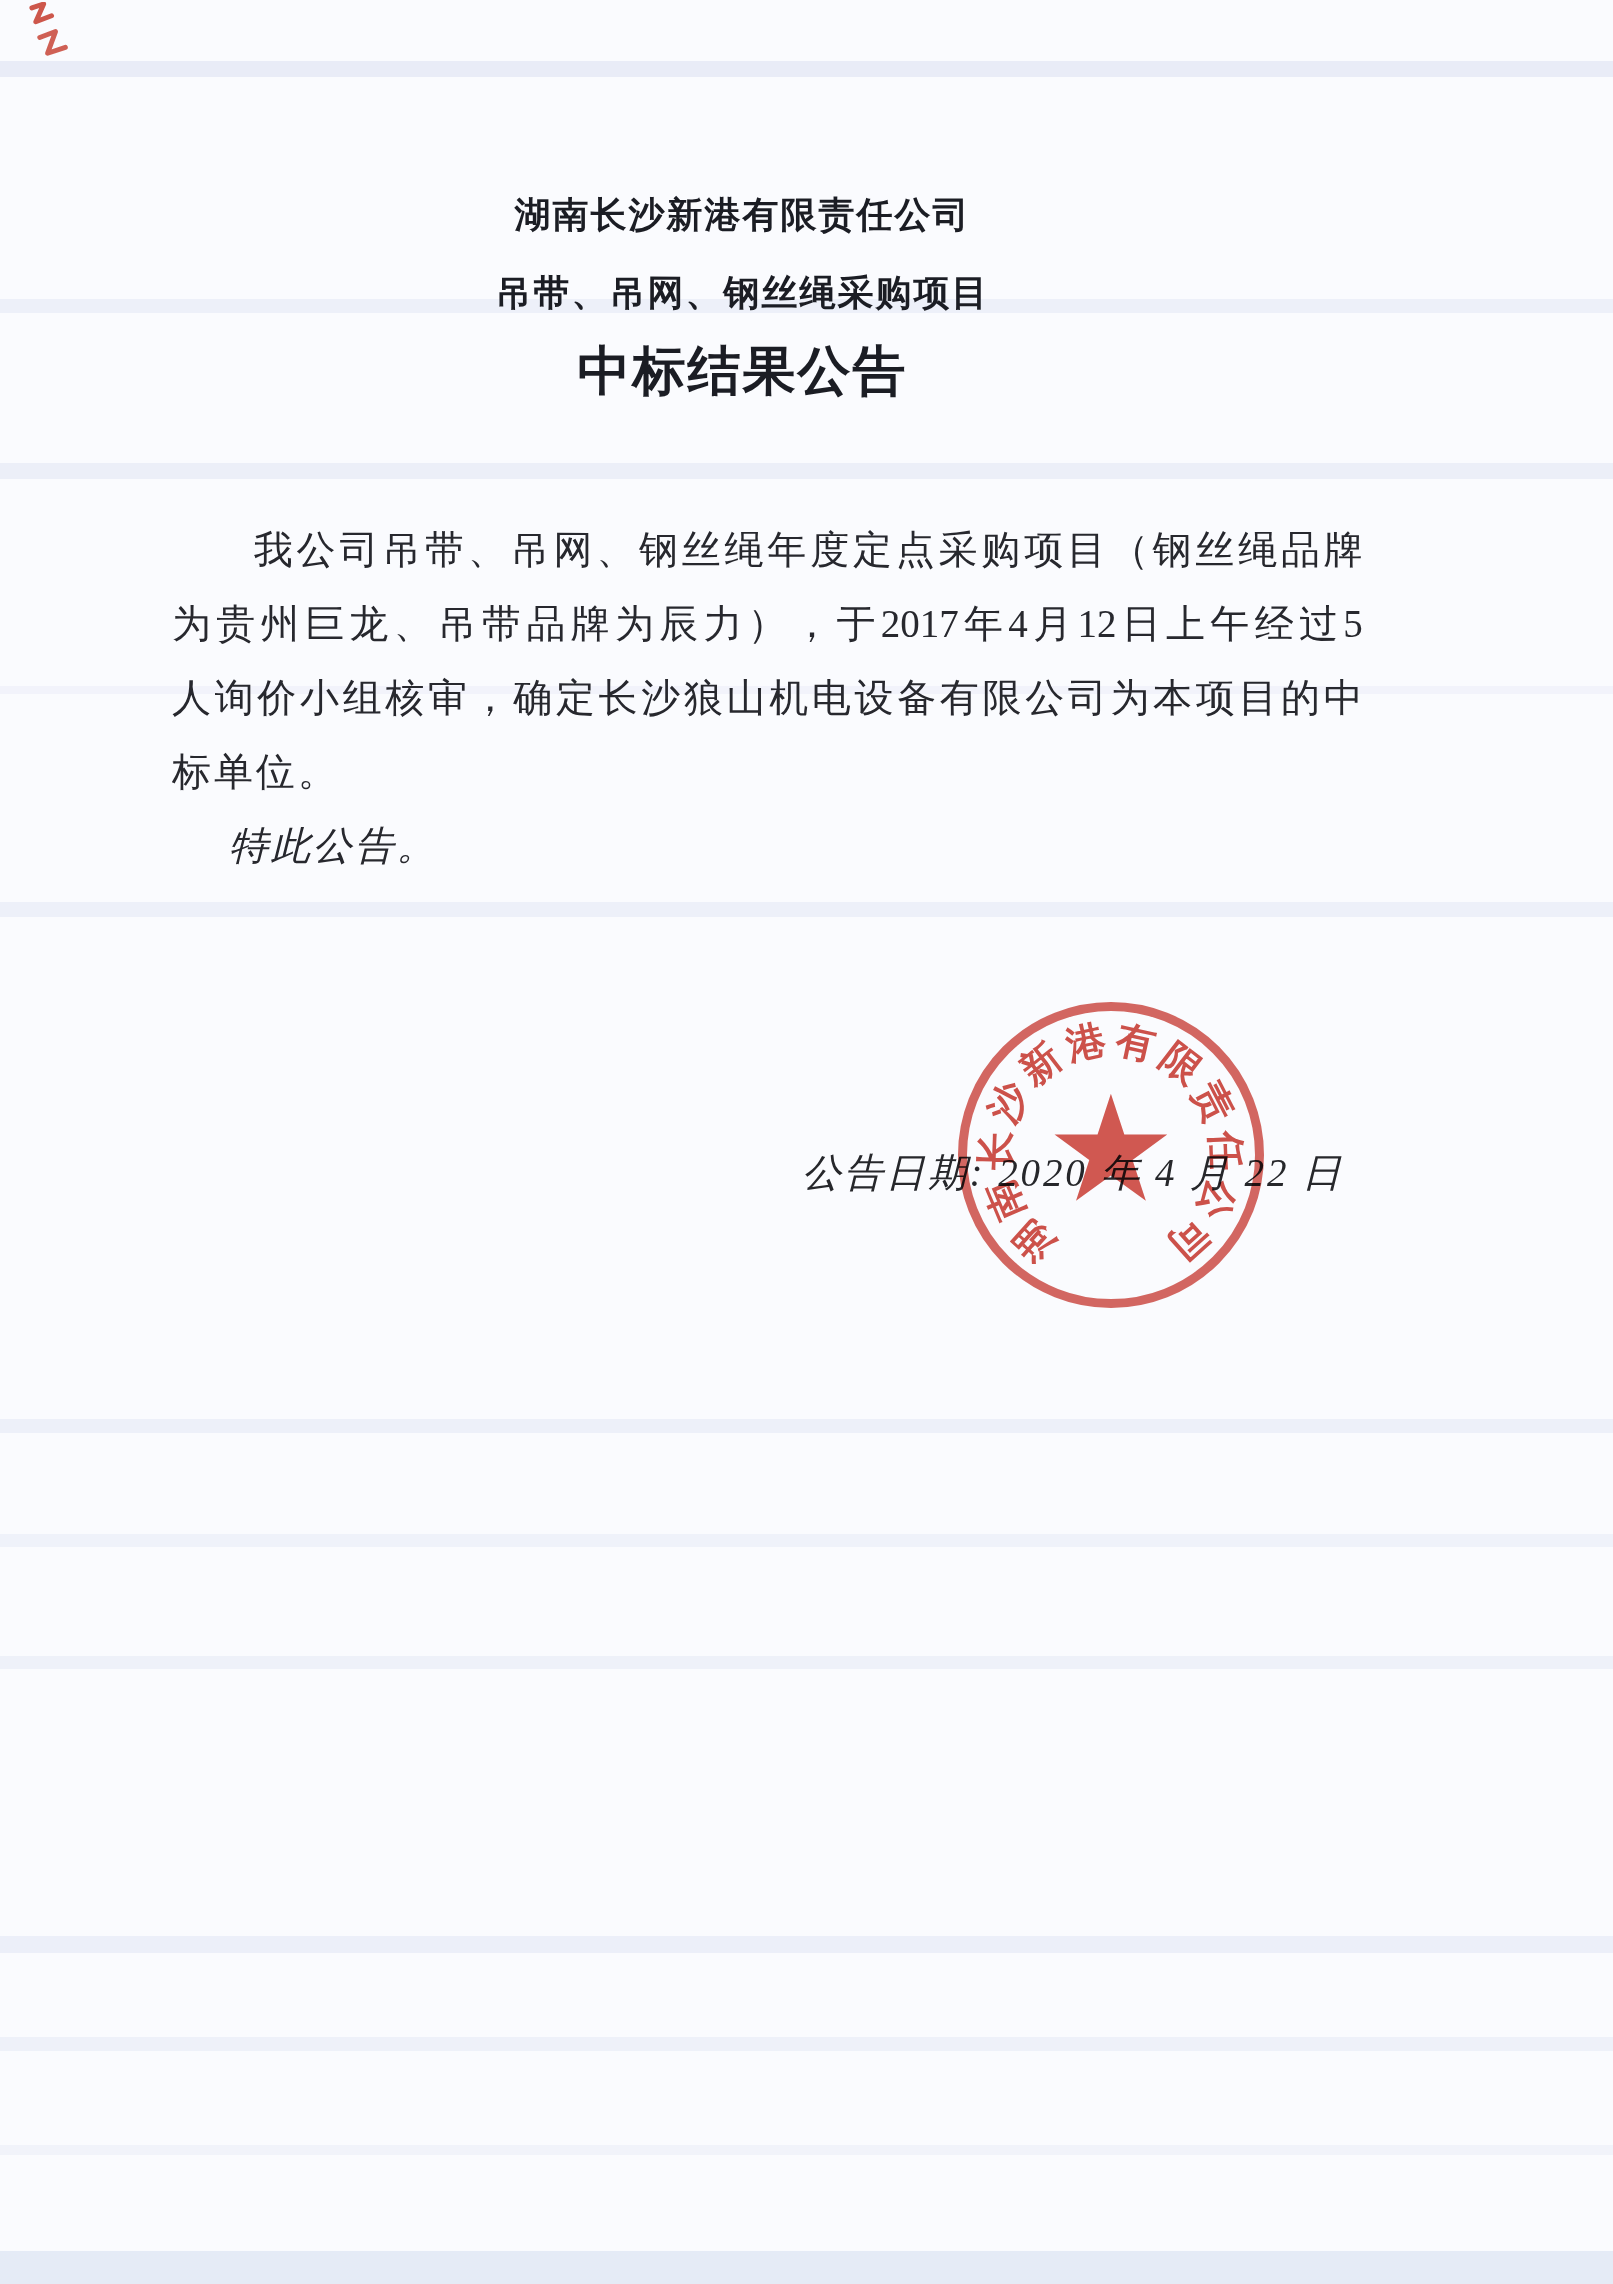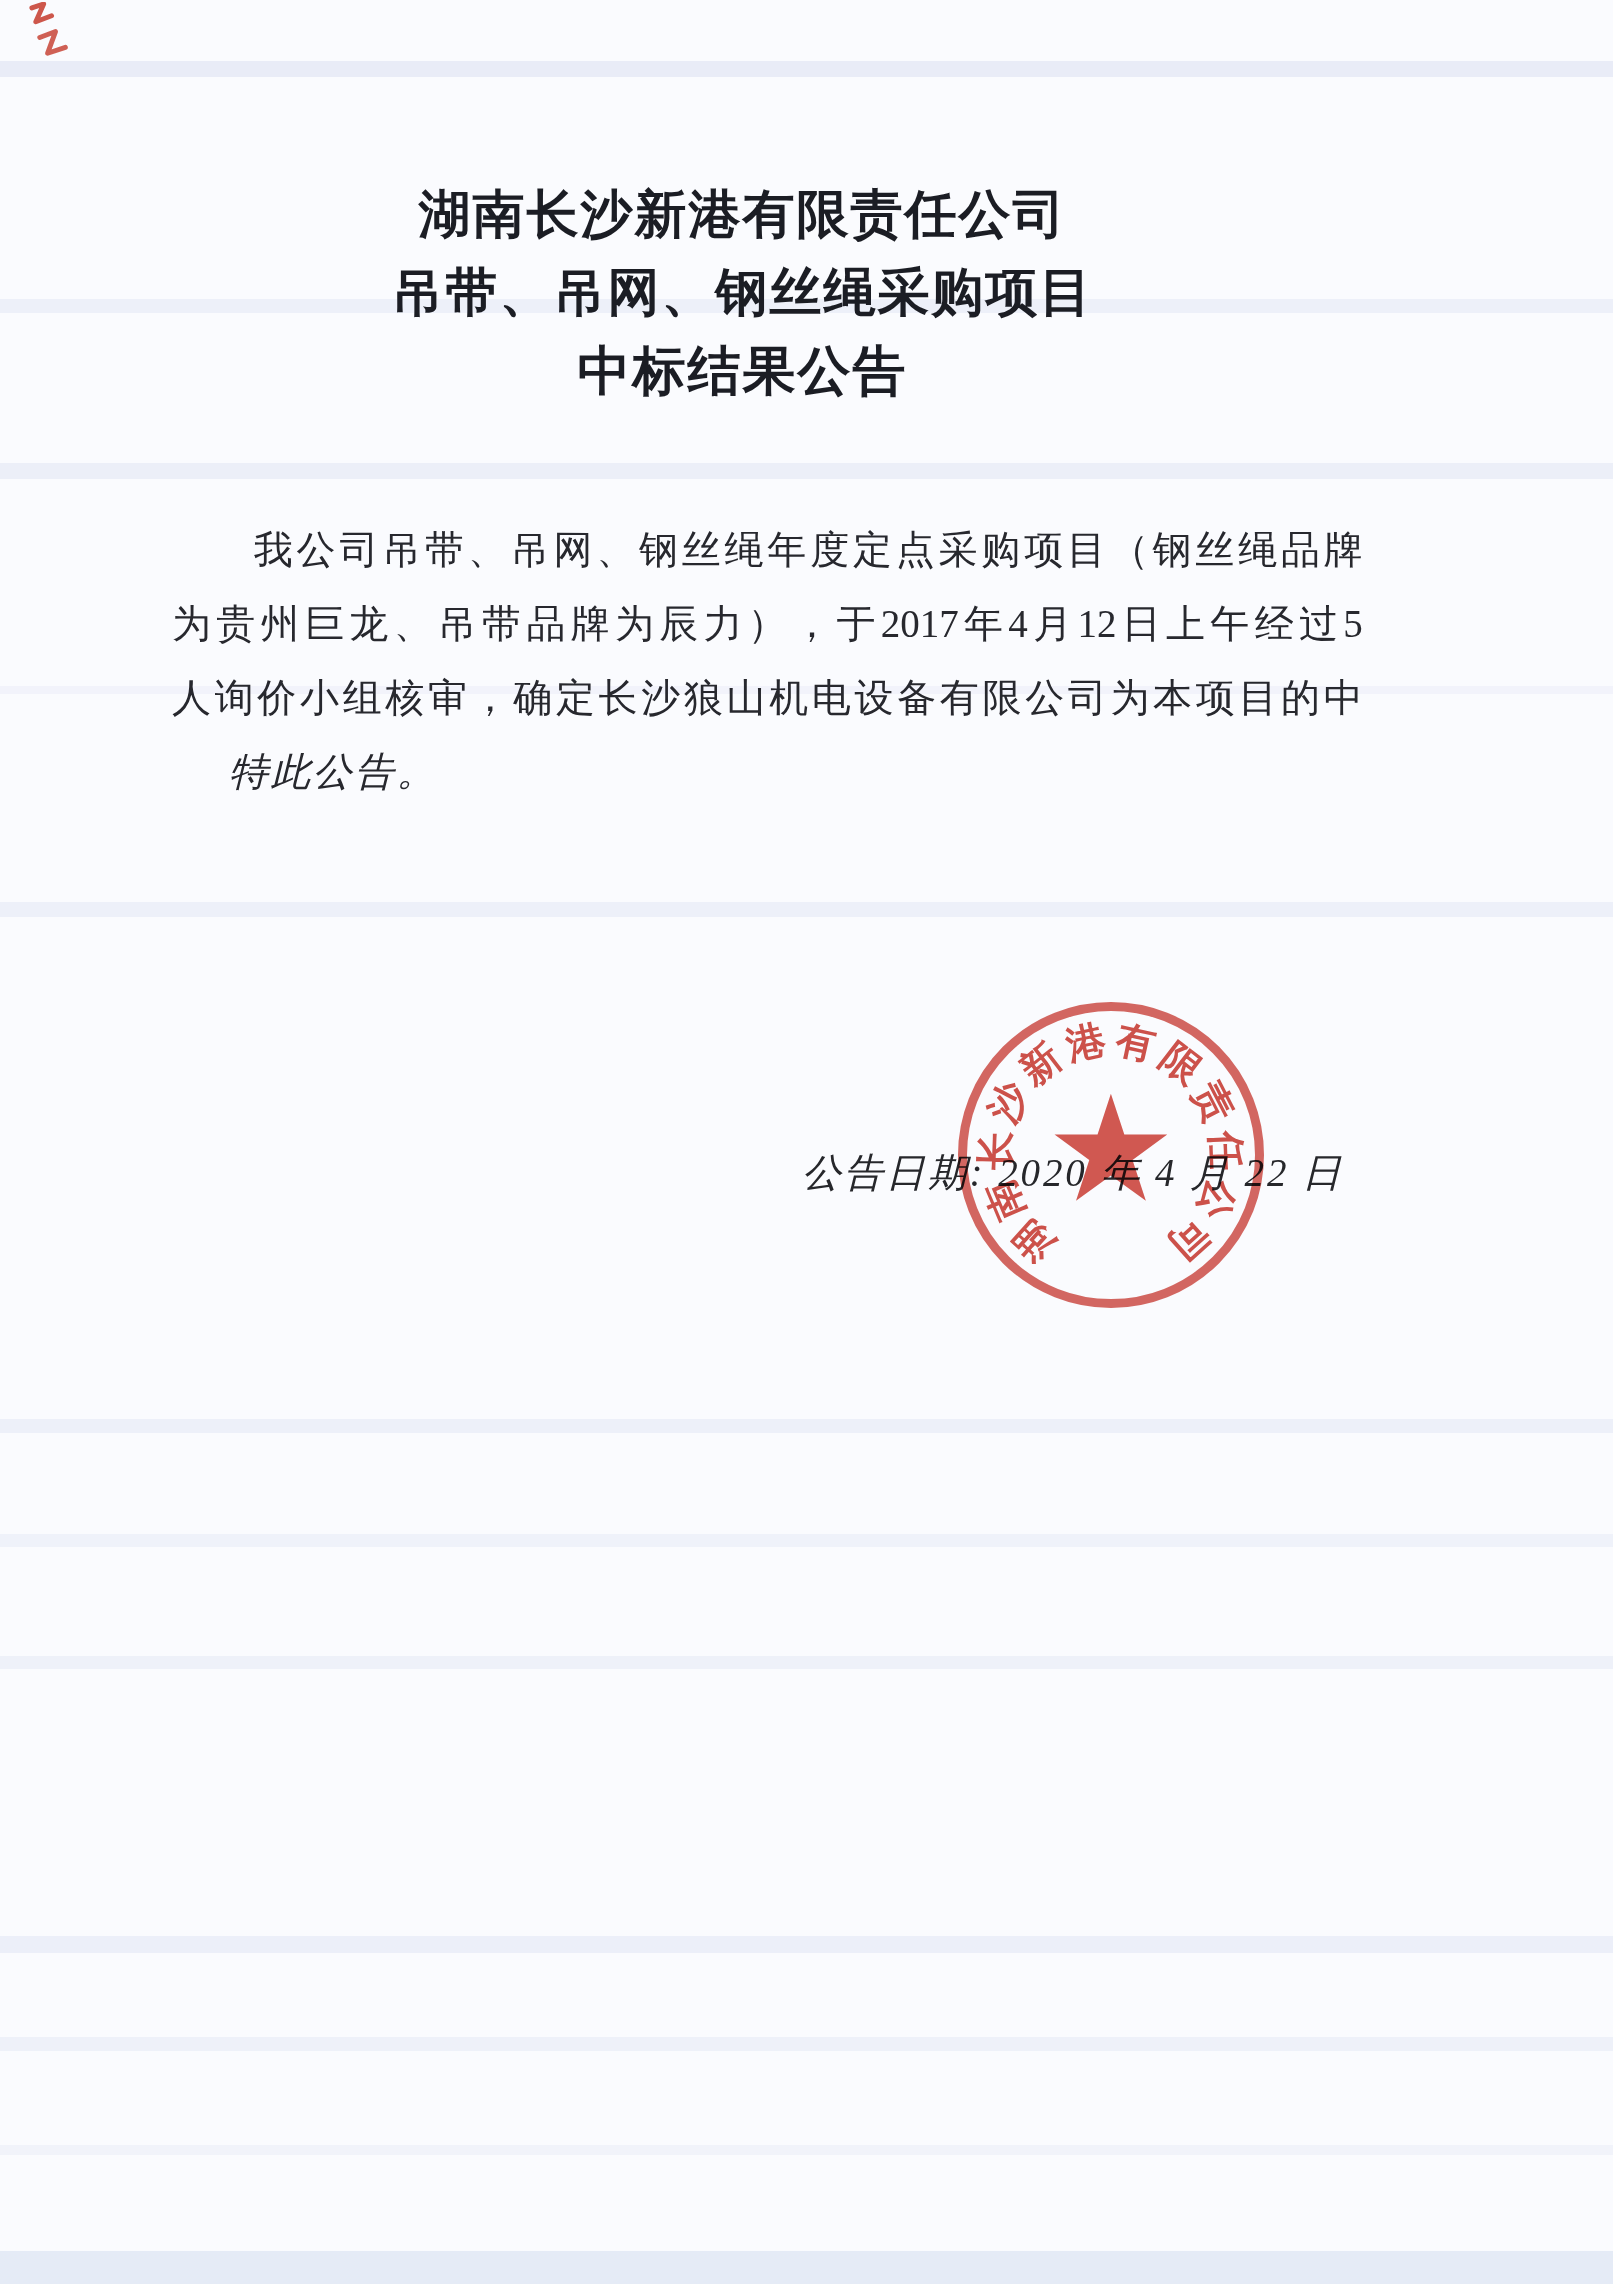--- a/index.html
+++ b/index.html
@@ -22,21 +22,21 @@
 
   
   .title-block {
     position: absolute;
     left: 147px; top: 176px;
     width: 1191px;
     text-align: center;
   }
   .title-line {
     height: 78px; line-height: 78px;
-    font-size: 52px;
+    font-size: 36px;
     font-weight: 900;
     color: #1b1d24;
     letter-spacing: 2px;
   }
   .title-line.small { font-size: 53px; }
 
   
   .body-block {
     position: absolute;
     left: 172px; top: 513px;
@@ -207,20 +207,21 @@
         <span>限</span>
         <span>公</span>
         <span>司</span>
         <span>为</span>
         <span>本</span>
         <span>项</span>
         <span>目</span>
         <span>的</span>
         <span>中</span>
       </div>
+    <div class="bline plain">标单位。</div>
     <div class="bline plain indented">特此公告。</div>
   </div>
 
   <div class="date-line">公告日期: 2020 年 4 月 22 日</div>
 
   <div class="seal">
     <div class="seal-star">★</div>
     <div class="seal-text"></div>
   <span class="seal-char" style="transform: translate(-50%, -50%) rotate(-138deg) translateY(-115px);">湖</span>
       <span class="seal-char" style="transform: translate(-50%, -50%) rotate(-112.909deg) translateY(-115px);">南</span>

